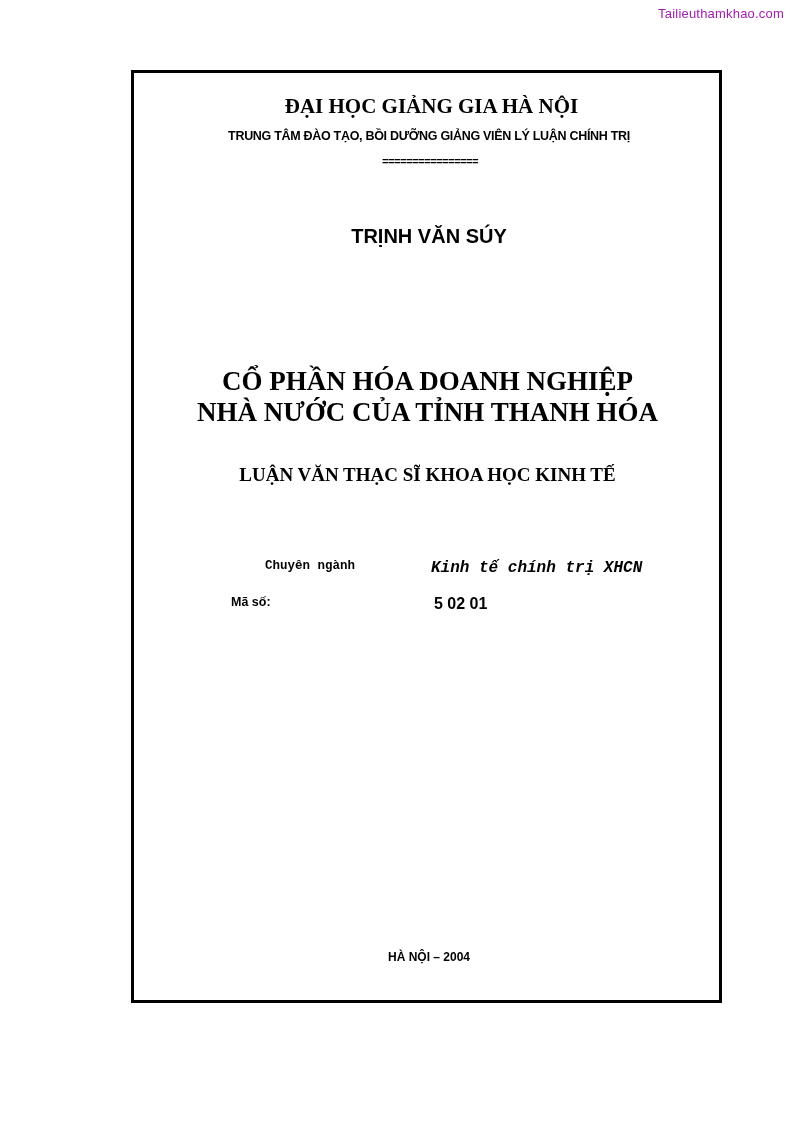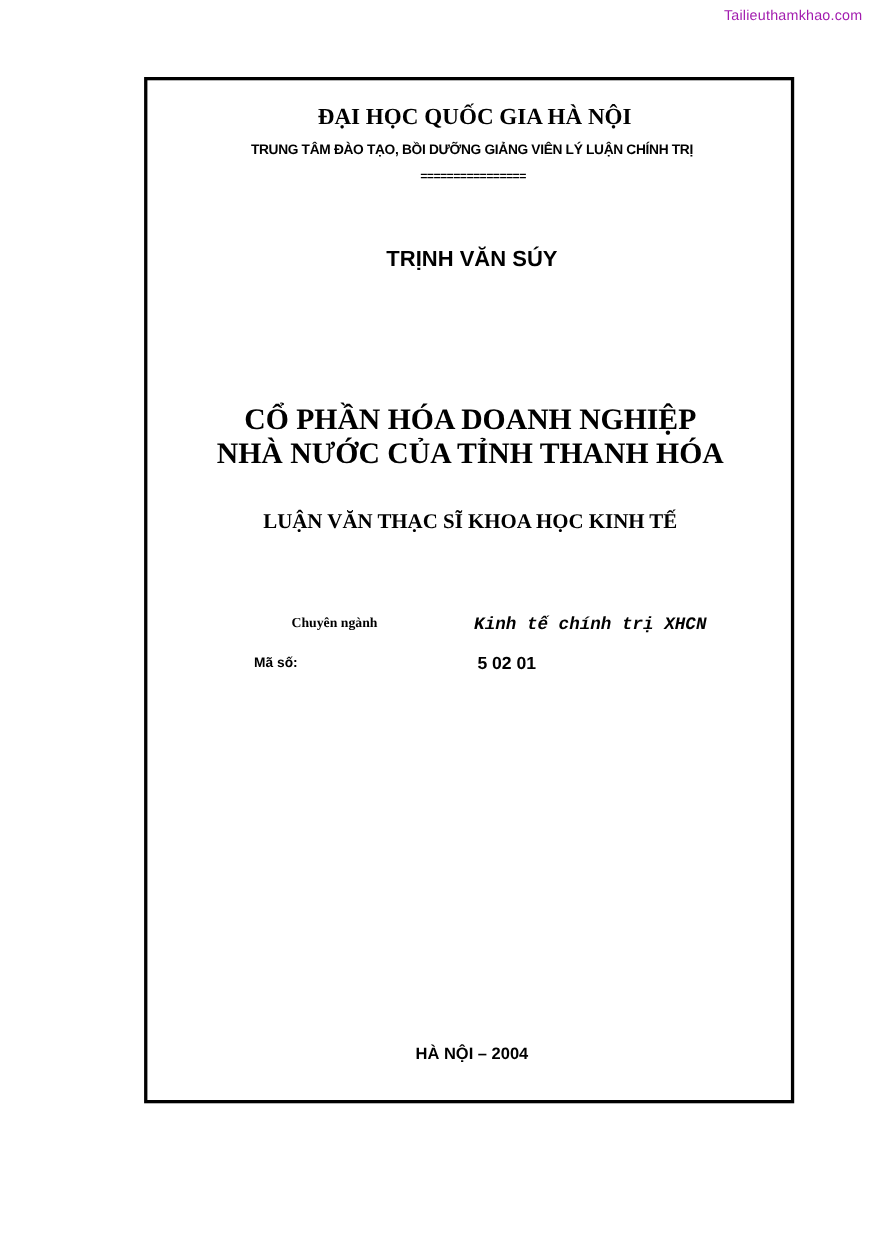--- a/index.html
+++ b/index.html
@@ -84,21 +84,21 @@
       left: 2px;
     }
     .degree {
       top: 391px;
       font-size: 19px;
       left: 2px;
     }
     .field-label {
       left: 131px;
       top: 486px;
-      font-family: Liberation Serif, serif;
+      font-family: Liberation Mono, monospace;
       font-weight: bold;
       font-size: 12.5px;
     }
     .field-value {
       left: 297px;
       top: 486px;
       font-family: Liberation Mono, monospace;
       font-weight: bold;
       font-style: italic;
       font-size: 16px;
@@ -120,32 +120,32 @@
     .advisor {
       left: 119px;
       top: 647px;
       font-size: 17px;
     }
     .advisor .colon {
       font-style: italic;
     }
     .place-year {
       top: 877px;
-      font-size: 15px;
+      font-size: 12px;
       left: 5px;
     }
   </style>
 </head>
 <body>
 
 <div class="watermark">Tailieuthamkhao.com</div>
 
 <div class="page-frame">
 
-  <div class="abs center serif-bold university">ĐẠI HỌC QUỐC GIA HÀ NỘI</div>
+  <div class="abs center serif-bold university">ĐẠI HỌC GIẢNG GIA HÀ NỘI</div>
 
   <div class="abs center sans-bold center-name">TRUNG TÂM ĐÀO TẠO, BỒI DƯỠNG GIẢNG VIÊN LÝ LUẬN CHÍNH TRỊ</div>
 
   <div class="abs center separator">================</div>
 
   <div class="abs center sans-bold author">TRỊNH VĂN SÚY</div>
 
   <div class="abs center serif-bold title-line-2">NHÀ NƯỚC CỦA TỈNH THANH HÓA</div>
   <div class="abs center serif-bold title-line-1">CỔ PHẦN HÓA DOANH NGHIỆP</div>
 

